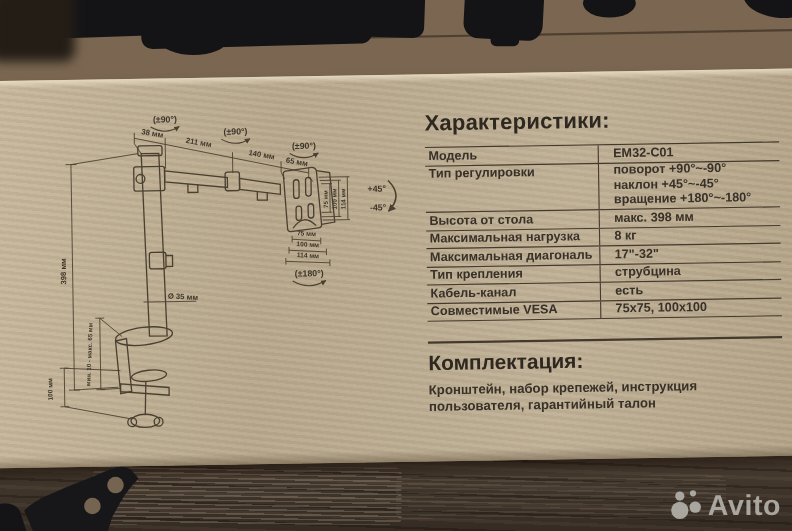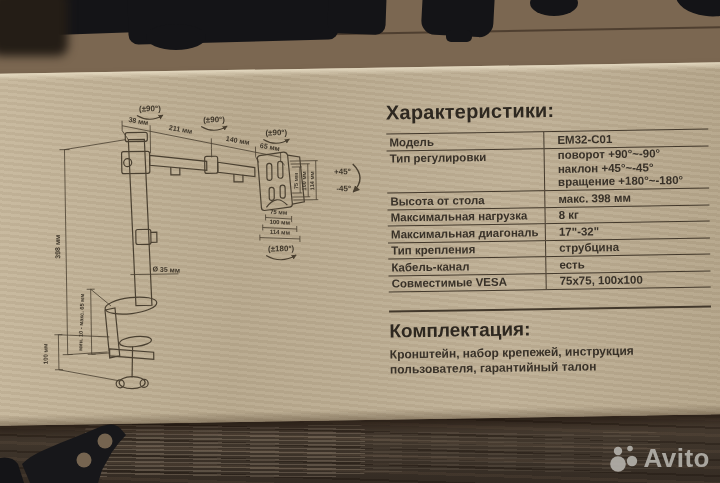--- a/index.html
+++ b/index.html
@@ -59,21 +59,21 @@
 
   
   .diagram{position:absolute;left:40px;top:24px;}
   .diagram .ink path,.diagram .ink rect,.diagram .ink circle,.diagram .ink ellipse{fill:none;stroke:#4a4031;stroke-width:1.2;}
   .diagram .dim path{fill:none;stroke:#4a4031;stroke-width:.8;}
   .diagram text{fill:#3e362a;font-family:"Liberation Sans",sans-serif;font-weight:bold;}
   .t7{font-size:7px;} .t6{font-size:6px;} .t55{font-size:5.6px;} .t8{font-size:8px;}
 
   
   .bracket{position:absolute;left:0;top:414px;}
-  .watermark{position:absolute;right:10px;bottom:8px;display:flex;gap:3px;opacity:.92;}
+  .watermark{position:absolute;right:10px;bottom:8px;display:flex;align-items:center;gap:3px;opacity:.92;}
   .watermark .word{font-size:26px;font-weight:bold;color:#b3b0aa;letter-spacing:.5px;}
 </style>
 </head>
 <body>
 
 <div class="stage">
 
   <div class="wood-top"></div>
   <div class="plank-seam"></div>
   <div class="blk b1"></div>

